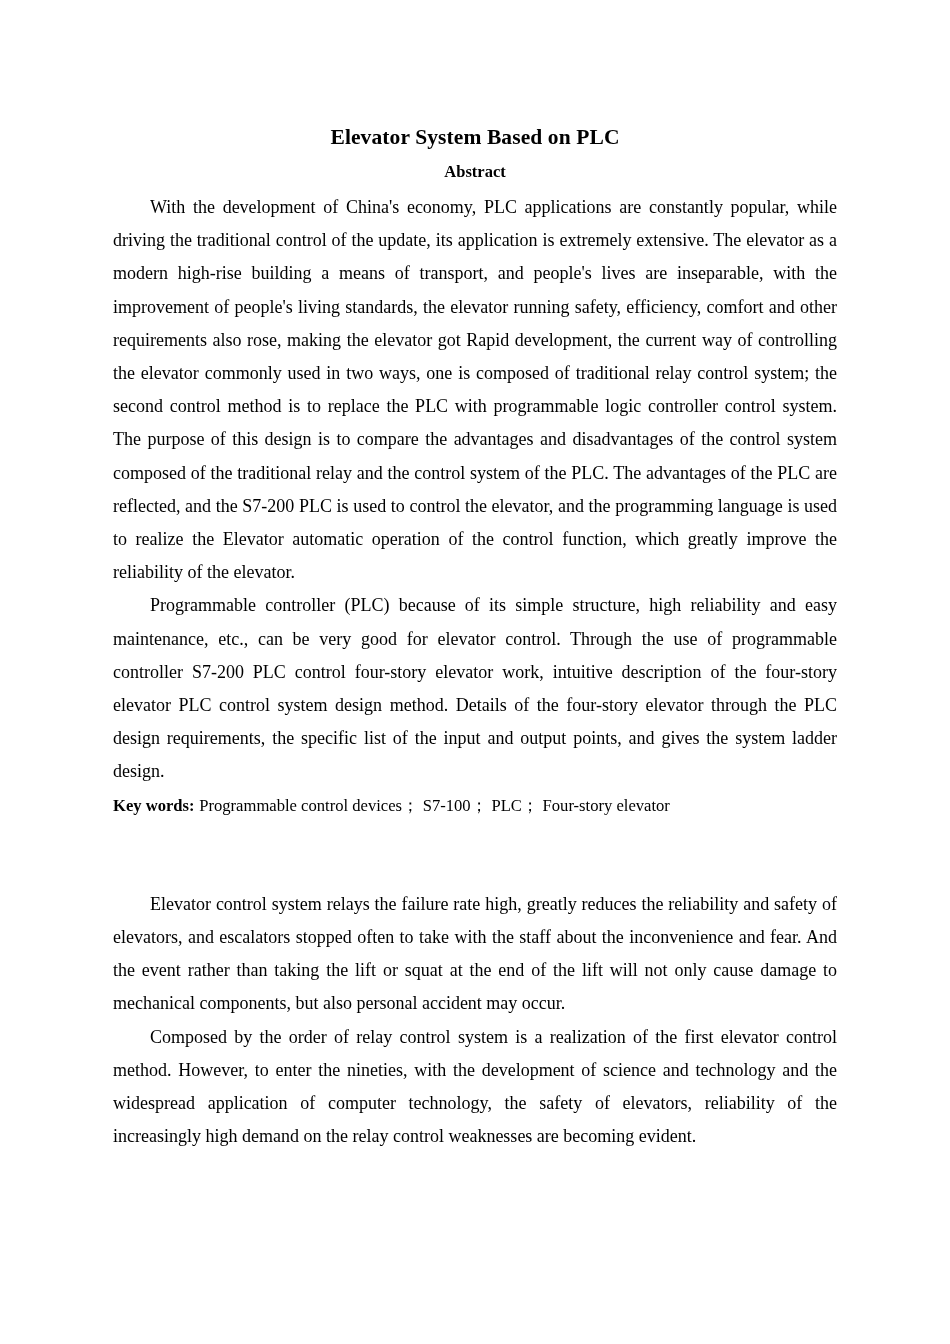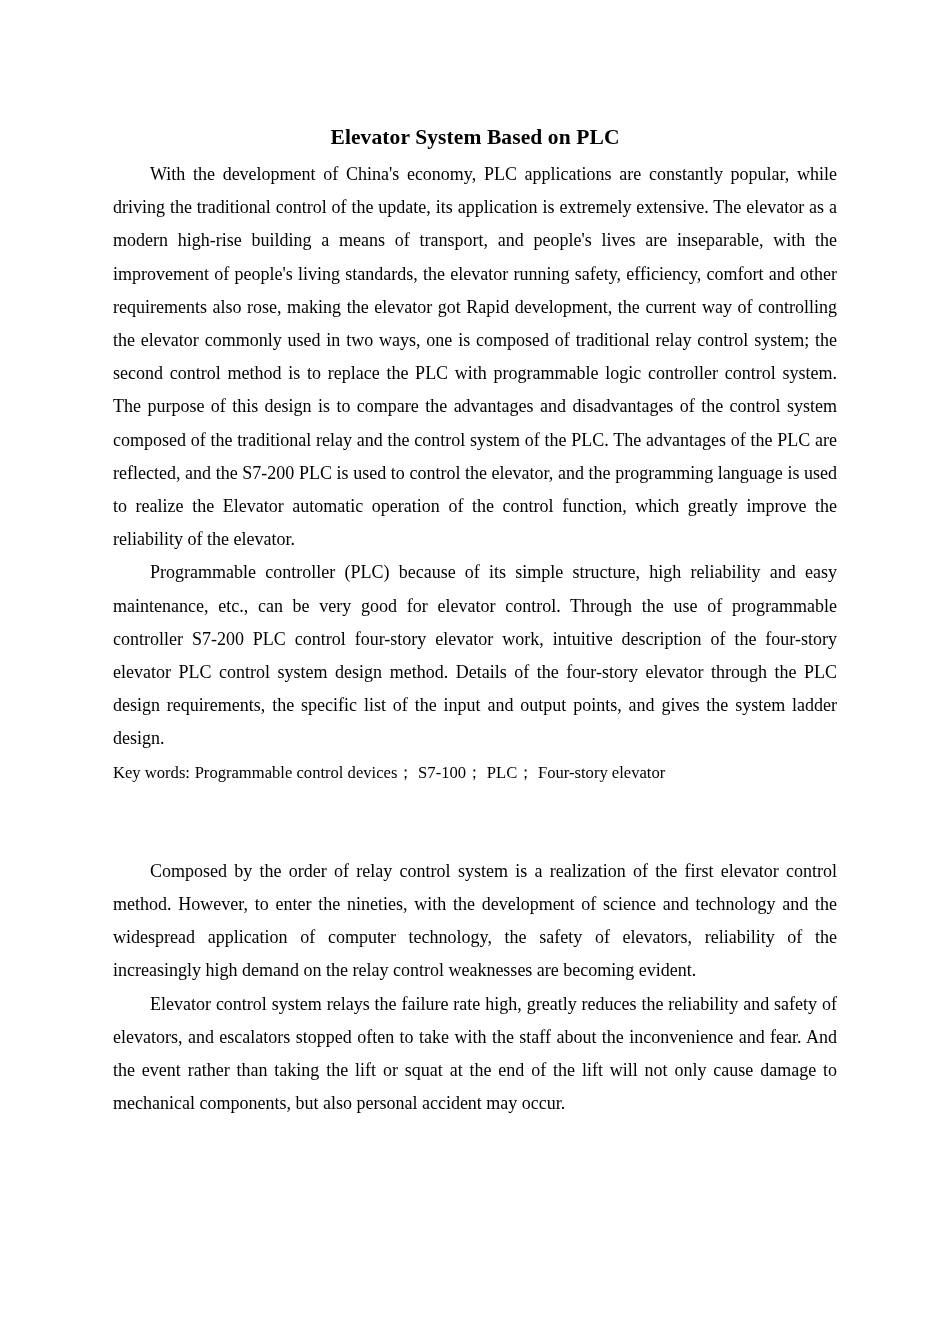--- a/index.html
+++ b/index.html
@@ -61,46 +61,47 @@
   }
   .keywords-line {
     margin: 0;
     font-size: 16.6px;
     line-height: 33.2px;
     text-align: left;
     text-indent: 0;
     white-space: nowrap;
   }
   .keywords-label {
-    font-weight: normal;
+    font-weight: bold;
   }
   .gap-block {
     height: 66px;
   }
   .kw-sep {
     letter-spacing: 0.5px;
   }
 </style>
 </head>
 <body>
 
 <div class="page">
   <div class="content">
 
     <h1 class="doc-title">Elevator System Based on PLC</h1>
 
+    <h2 class="section-heading">Abstract</h2>
 
     <p class="body-par first-abstract">With the development of China's economy, PLC applications are constantly popular, while driving the traditional control of the update, its application is extremely extensive. The elevator as a modern high-rise building a means of transport, and people's lives are inseparable, with the improvement of people's living standards, the elevator running safety, efficiency, comfort and other requirements also rose, making the elevator got Rapid development, the current way of controlling the elevator commonly used in two ways, one is composed of traditional relay control system; the second control method is to replace the PLC with programmable logic controller control system. The purpose of this design is to compare the advantages and disadvantages of the control system composed of the traditional relay and the control system of the PLC. The advantages of the PLC are reflected, and the S7-200 PLC is used to control the elevator, and the programming language is used to realize the Elevator automatic operation of the control function, which greatly improve the reliability of the elevator.</p>
 
     <p class="body-par">Programmable controller (PLC) because of its simple structure, high reliability and easy maintenance, etc., can be very good for elevator control. Through the use of programmable controller S7-200 PLC control four-story elevator work, intuitive description of the four-story elevator PLC control system design method. Details of the four-story elevator through the PLC design requirements, the specific list of the input and output points, and gives the system ladder design.</p>
 
     <p class="keywords-line">
       <span class="keywords-label">Key words:</span><span class="kw-sep"> </span><span>Programmable control devices；  S7-100；  PLC；  Four-story elevator</span>
     </p>
 
     <div class="gap-block"></div>
 
+    <p class="body-par">Elevator control system relays the failure rate high, greatly reduces the reliability and safety of elevators, and escalators stopped often to take with the staff about the inconvenience and fear. And the event rather than taking the lift or squat at the end of the lift will not only cause damage to mechanical components, but also personal accident may occur.</p>
+
     <p class="body-par">Composed by the order of relay control system is a realization of the first elevator control method. However, to enter the nineties, with the development of science and technology and the widespread application of computer technology, the safety of elevators, reliability of the increasingly high demand on the relay control weaknesses are becoming evident.</p>
-
-    <p class="body-par">Elevator control system relays the failure rate high, greatly reduces the reliability and safety of elevators, and escalators stopped often to take with the staff about the inconvenience and fear. And the event rather than taking the lift or squat at the end of the lift will not only cause damage to mechanical components, but also personal accident may occur.</p>
 
   </div>
 </div>
 
 </body></html>

